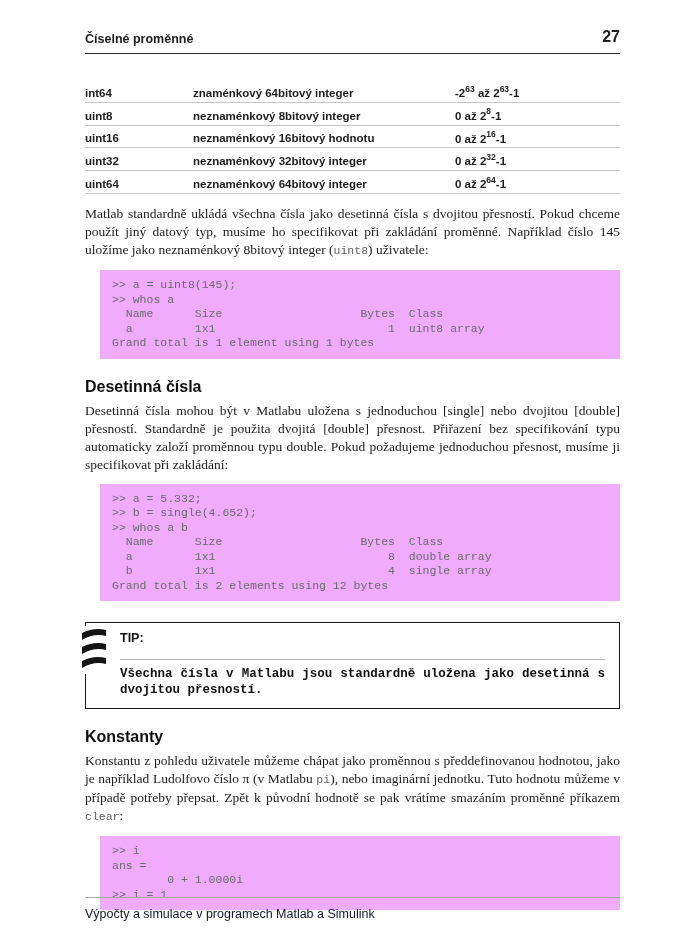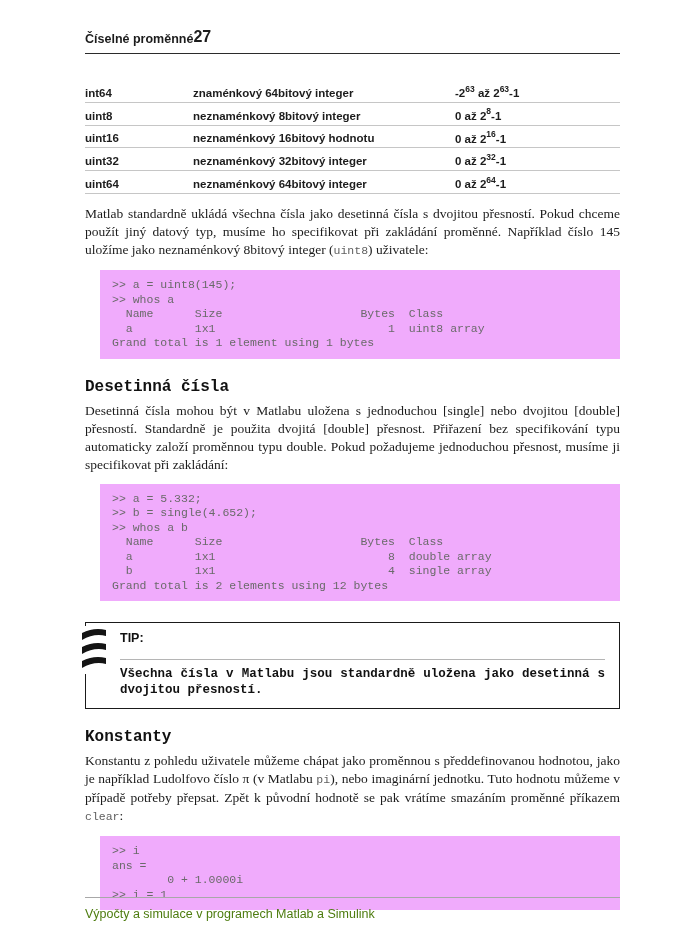--- a/index.html
+++ b/index.html
@@ -3,56 +3,56 @@
 <meta charset="utf-8">
 <style>
   * { margin:0; padding:0; box-sizing:border-box; }
   html,body { background:#ffffff; }
   body { font-family:"Liberation Serif", serif; color:#1c1c1c; }
   .page {
     position:relative; width:700px; height:942px; margin:0 auto;
     background:#ffffff; padding:28px 80px 0 85px; overflow:hidden;
   }
   
-  .page-header { display:flex; align-items:flex-end;
+  .page-header { display:flex; justify-content:space-between; align-items:flex-end;
     padding-bottom:7px; border-bottom:1.5px solid #2b2b2b; }
   .header-title { font-family:"Liberation Sans", sans-serif; font-weight:bold; font-size:12.5px; }
   .page-number  { font-family:Liberation Sans, sans-serif; font-weight:bold; font-size:16px; }
   
   .types-table { width:100%; border-collapse:collapse; table-layout:fixed;
     margin-top:26px; font-family:"Liberation Sans", sans-serif;
     font-size:11.5px; font-weight:bold; }
   .types-table td { border-bottom:1px solid #c6c6c6; padding:4px 0 3px; vertical-align:baseline; }
   .types-table col.c-name  { width:108px; }
   .types-table col.c-desc  { width:262px; }
   .types-table sup { font-size:8.5px; position:relative; top:-0.5px; }
   
   .para { margin-top:11px; font-size:13.5px; line-height:18px; text-align:justify; }
   .inline-code { font-family:"Liberation Mono", monospace; font-size:11.5px; color:#5f5f5f; }
   
   .code-block { margin:10px 0 0 15px; background:#f0abfc; color:#6a6a6a;
     font-family:"Liberation Mono", monospace; font-size:11.5px; line-height:14.5px;
     padding:8px 12px; white-space:pre; }
   
-  .section-heading { font-family:Liberation Mono, monospace; font-weight:bold;
+  .section-heading { font-family:Liberation Sans, sans-serif; font-weight:bold;
     font-size:16px; margin-top:19px; color:#111; }
   .section-heading + .para { margin-top:6px; }
   
   .tip-box { position:relative; margin-top:21px; border:1.2px solid #1a1a1a;
     padding:8px 14px 10px 34px; font-family:"Liberation Sans", sans-serif;
     font-weight:bold; color:#111; }
   .tip-title { font-size:12.5px; padding-bottom:14px; border-bottom:1px solid #b5b5b5;
     margin-bottom:6px; }
   .tip-text { font-size:12.5px; line-height:16px; text-align:justify;font-family:Liberation Mono, monospace; }
   .tip-icon { position:absolute; left:-7px; top:3px; width:30px; height:48px;
     background:#ffffff; display:flex; align-items:center; justify-content:center; }
   
   .page-footer { position:absolute; left:85px; right:80px; top:897px;
     border-top:1px solid #a8a8a8; padding-top:6px; }
-  .footer-text { font-family:"Liberation Sans", sans-serif; font-size:12.5px; color:#4d7c0f; }
+  .footer-text { font-family:"Liberation Sans", sans-serif; font-size:12.5px; color:#0f172a; }
 </style>
 </head>
 <body>
 
 <div class="page">
 
   <header class="page-header">
     <span class="header-title">Číselné proměnné</span>
     <span class="page-number">27</span>
   </header>

